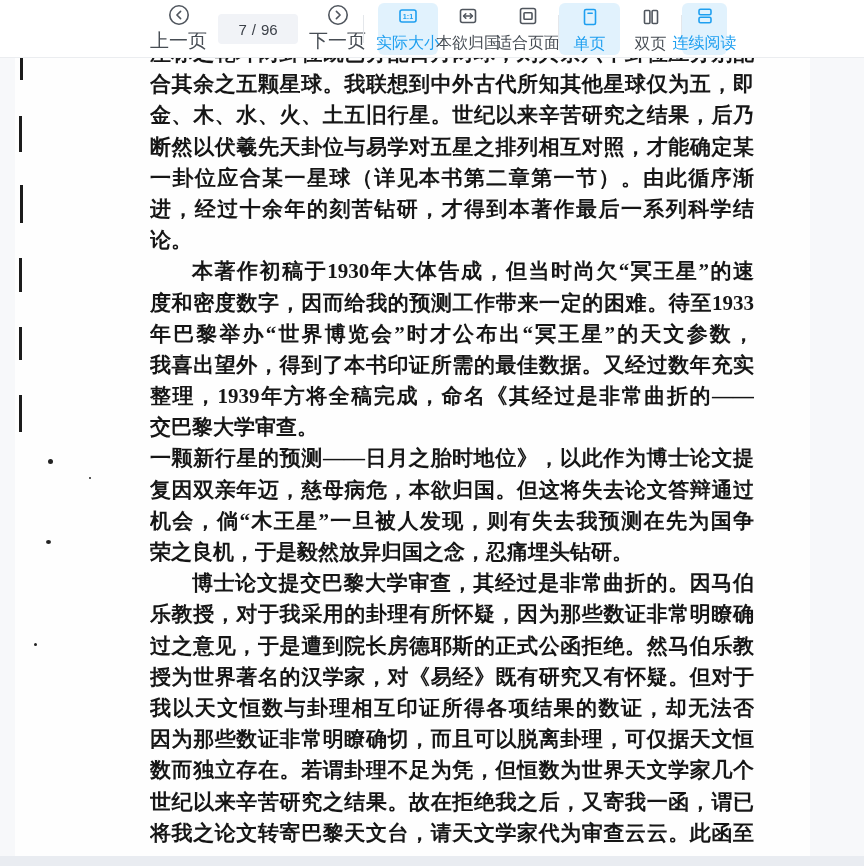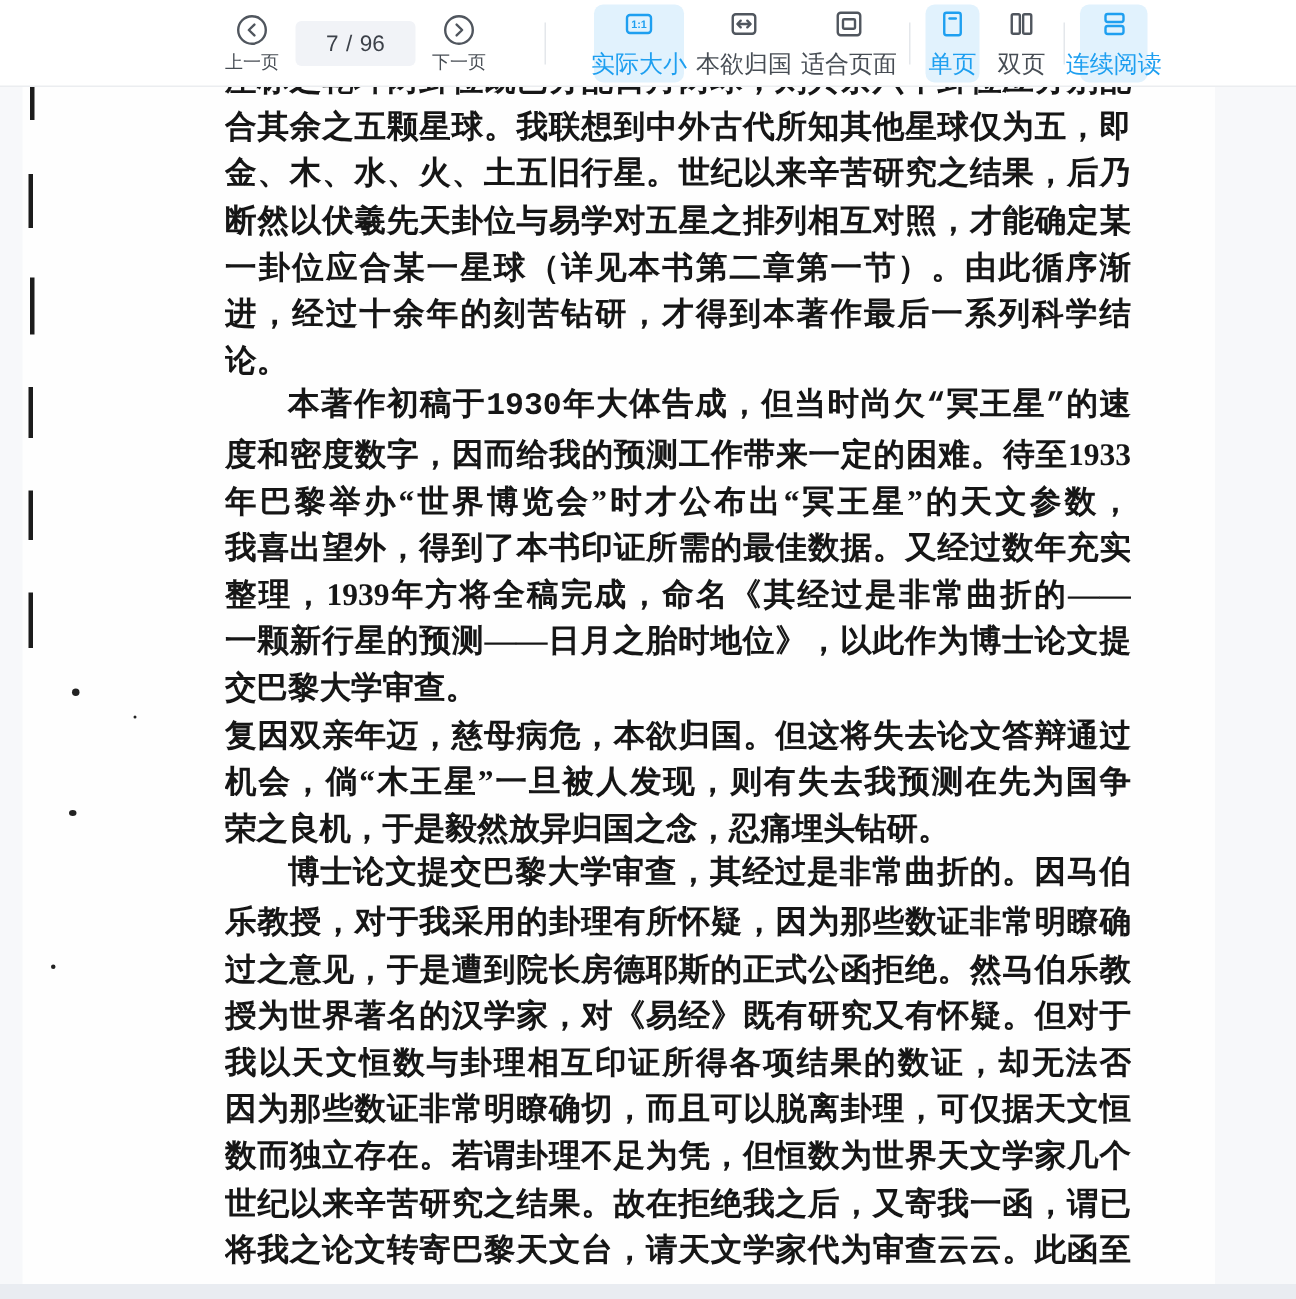--- a/index.html
+++ b/index.html
@@ -6,53 +6,53 @@
   html,body { width:864px; height:866px; overflow:hidden; background:var(--canvas_bg,#f7f8fa); font-family:"Liberation Sans",sans-serif; }
 
   .app { position:relative; width:864px; height:866px; }
 
   
   .toolbar { position:absolute; left:0; top:0; width:864px; height:58px;
              background:var(--toolbar_bg,#fff); border-bottom:1px solid #ebedf0; z-index:5; }
   .nav-group { position:absolute; left:150px; top:3px; height:52px; display:flex; align-items:center; }
   .tb-btn { background:none; border:none; display:flex; flex-direction:column; align-items:center;
             justify-content:center; cursor:pointer; height:52px; padding:0; }
-  .tb-btn .tb-label { font-size:12px; color:var(--label_gray,#474d54); margin-top:2px; white-space:nowrap; }
+  .tb-btn .tb-label { font-size:19px; color:var(--label_gray,#474d54); margin-top:2px; white-space:nowrap; }
   .tb-btn svg { display:block; }
   .gray-ic { color:var(--icon_gray,#50565e); }
   .blue-ic { color:var(--accent,#1e9ff0); }
 
   .page-box { width:80px; height:30px; margin:0 11px; background:var(--pagebox_bg,#f1f3f7);
               border-radius:4px; display:flex; align-items:center; justify-content:center;
               font-size:15px; color:#3c4149; gap:5px; cursor:text; }
 
   .v-div { width:1px; height:28px; background:var(--divider,#e4e7eb); align-self:center; }
 
-  .view-group { position:absolute; left:396px; top:3px; height:52px; display:flex; align-items:center; gap:10px; }
+  .view-group { position:absolute; left:378px; top:3px; height:52px; display:flex; align-items:center; }
   .view-btn { background:none; border:none; width:60px; height:52px; border-radius:6px;
               display:flex; flex-direction:column; align-items:center; justify-content:center;
               cursor:pointer; padding:0; }
-  .view-btn.narrow { width:36px; }
+  .view-btn.narrow { width:61px;justify-content:flex-end; }
   .view-btn.wide { width:45px; }
   .view-btn .tb-label { font-size:16px; margin-top:3px; color:var(--label_gray,#474d54); white-space:nowrap; }
   .view-btn.active { background:var(--accent_bg,#e1f2fd); }
   .view-btn.active .tb-label { color:var(--accent,#1e9ff0); }
 
   
   .content { position:absolute; left:0; top:58px; width:864px; height:808px; background:var(--canvas_bg,#f7f8fa); }
   .page { position:absolute; left:15px; top:0; width:795px; height:798px;
           background:var(--page_bg,#fefefe); overflow:hidden; }
   .bottom-gap { position:absolute; left:0; top:798px; width:864px; height:10px; background:var(--gap_bg,#e9ecf1); }
 
   .text-block { position:absolute; left:135px; top:-20px; width:604px;
                 font-family:"Liberation Serif",serif; font-weight:700;
                 font-size:21px; color:var(--ink,#161616); }
   .doc-line { height:31.2px; line-height:31.2px; overflow:hidden;
               text-align:justify; text-align-last:justify; }
-  .doc-line.indent { text-indent:2em;font-family:Liberation Mono, monospace; }
+  .doc-line.indent { text-indent:2em; }
   .doc-line.para-end { text-align-last:left; }
 
   
   .mark { position:absolute; background:#1c1c1c; }
   .speck { position:absolute; background:#222; border-radius:50%; }
 </style>
 </head>
 <body>
 
 <div class="app">
@@ -180,22 +180,22 @@
           <div class="doc-line">金、木、水、火、土五旧行星。世纪以来辛苦研究之结果，后乃</div>
           <div class="doc-line">断然以伏羲先天卦位与易学对五星之排列相互对照，才能确定某</div>
           <div class="doc-line">一卦位应合某一星球（详见本书第二章第一节）。由此循序渐</div>
           <div class="doc-line">进，经过十余年的刻苦钻研，才得到本著作最后一系列科学结</div>
           <div class="doc-line para-end">论。</div>
           <div class="doc-line indent">本著作初稿于1930年大体告成，但当时尚欠“冥王星”的速</div>
           <div class="doc-line">度和密度数字，因而给我的预测工作带来一定的困难。待至1933</div>
           <div class="doc-line">年巴黎举办“世界博览会”时才公布出“冥王星”的天文参数，</div>
           <div class="doc-line">我喜出望外，得到了本书印证所需的最佳数据。又经过数年充实</div>
           <div class="doc-line">整理，1939年方将全稿完成，命名《其经过是非常曲折的——</div>
+          <div class="doc-line para-end">交巴黎大学审查。</div>
           <div class="doc-line">一颗新行星的预测——日月之胎时地位》，以此作为博士论文提</div>
-          <div class="doc-line para-end">交巴黎大学审查。</div>
           <div class="doc-line">复因双亲年迈，慈母病危，本欲归国。但这将失去论文答辩通过之</div>
           <div class="doc-line">机会，倘“木王星”一旦被人发现，则有失去我预测在先为国争</div>
           <div class="doc-line para-end">荣之良机，于是毅然放异归国之念，忍痛埋头钻研。</div>
           <div class="doc-line indent">博士论文提交巴黎大学审查，其经过是非常曲折的。因马伯</div>
           <div class="doc-line">乐教授，对于我采用的卦理有所怀疑，因为那些数证非常明瞭确切</div>
           <div class="doc-line">过之意见，于是遭到院长房德耶斯的正式公函拒绝。然马伯乐教</div>
           <div class="doc-line">授为世界著名的汉学家，对《易经》既有研究又有怀疑。但对于</div>
           <div class="doc-line">我以天文恒数与卦理相互印证所得各项结果的数证，却无法否认，</div>
           <div class="doc-line">因为那些数证非常明瞭确切，而且可以脱离卦理，可仅据天文恒</div>
           <div class="doc-line">数而独立存在。若谓卦理不足为凭，但恒数为世界天文学家几个</div>

